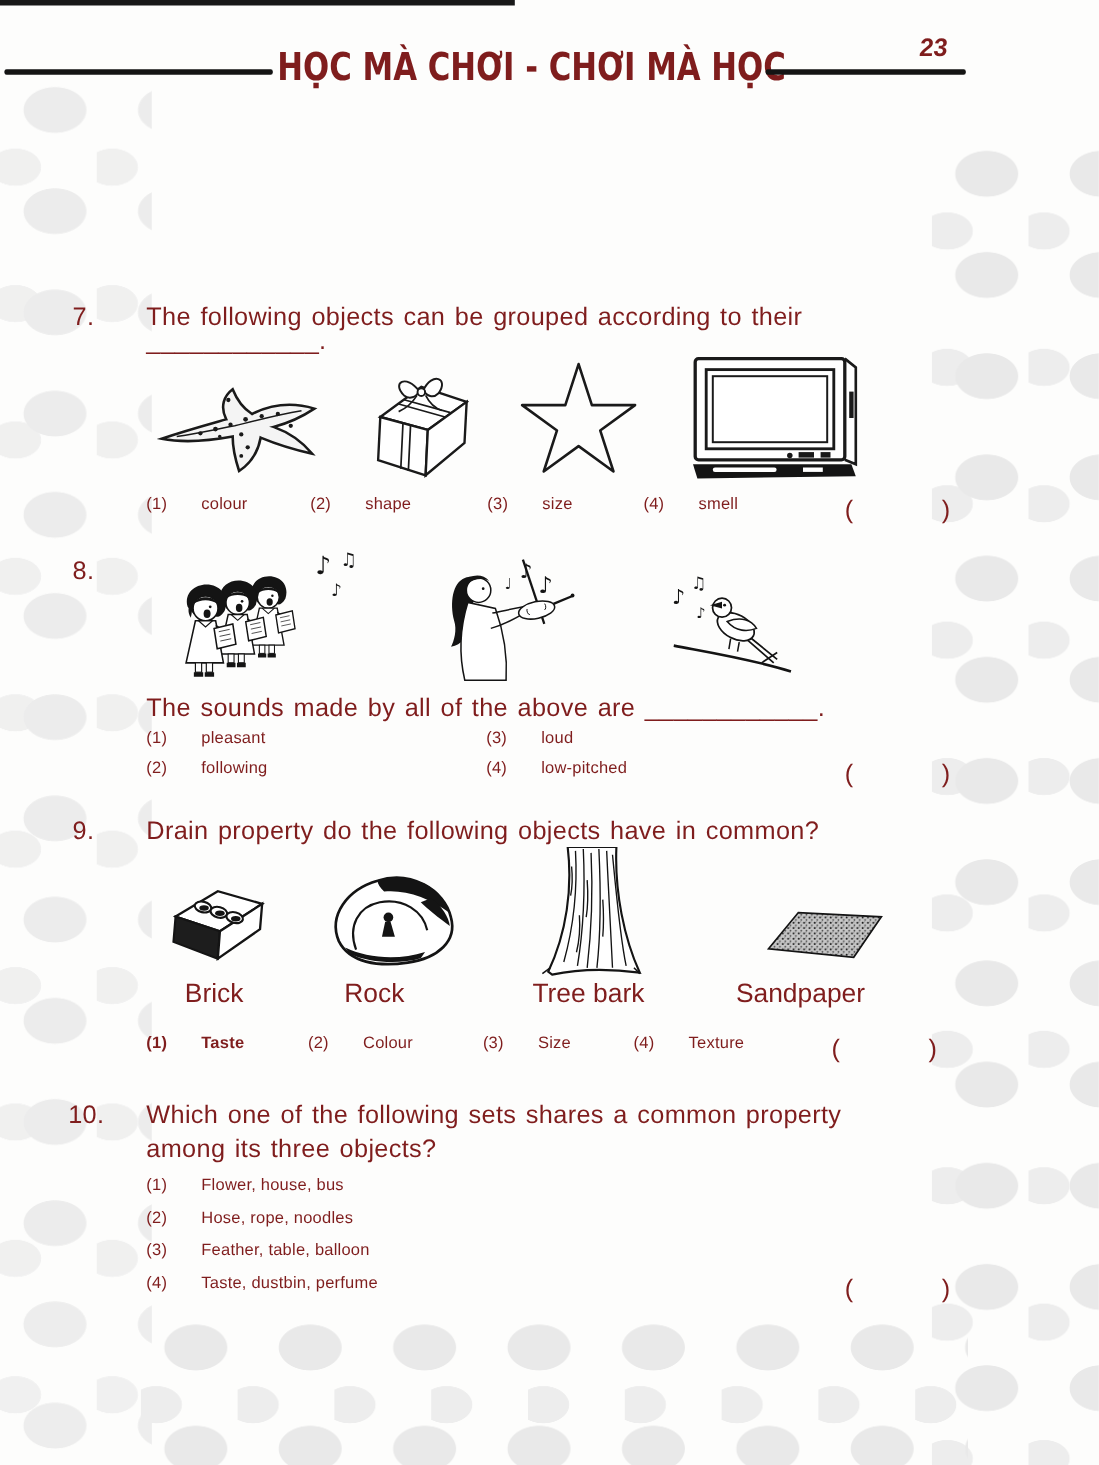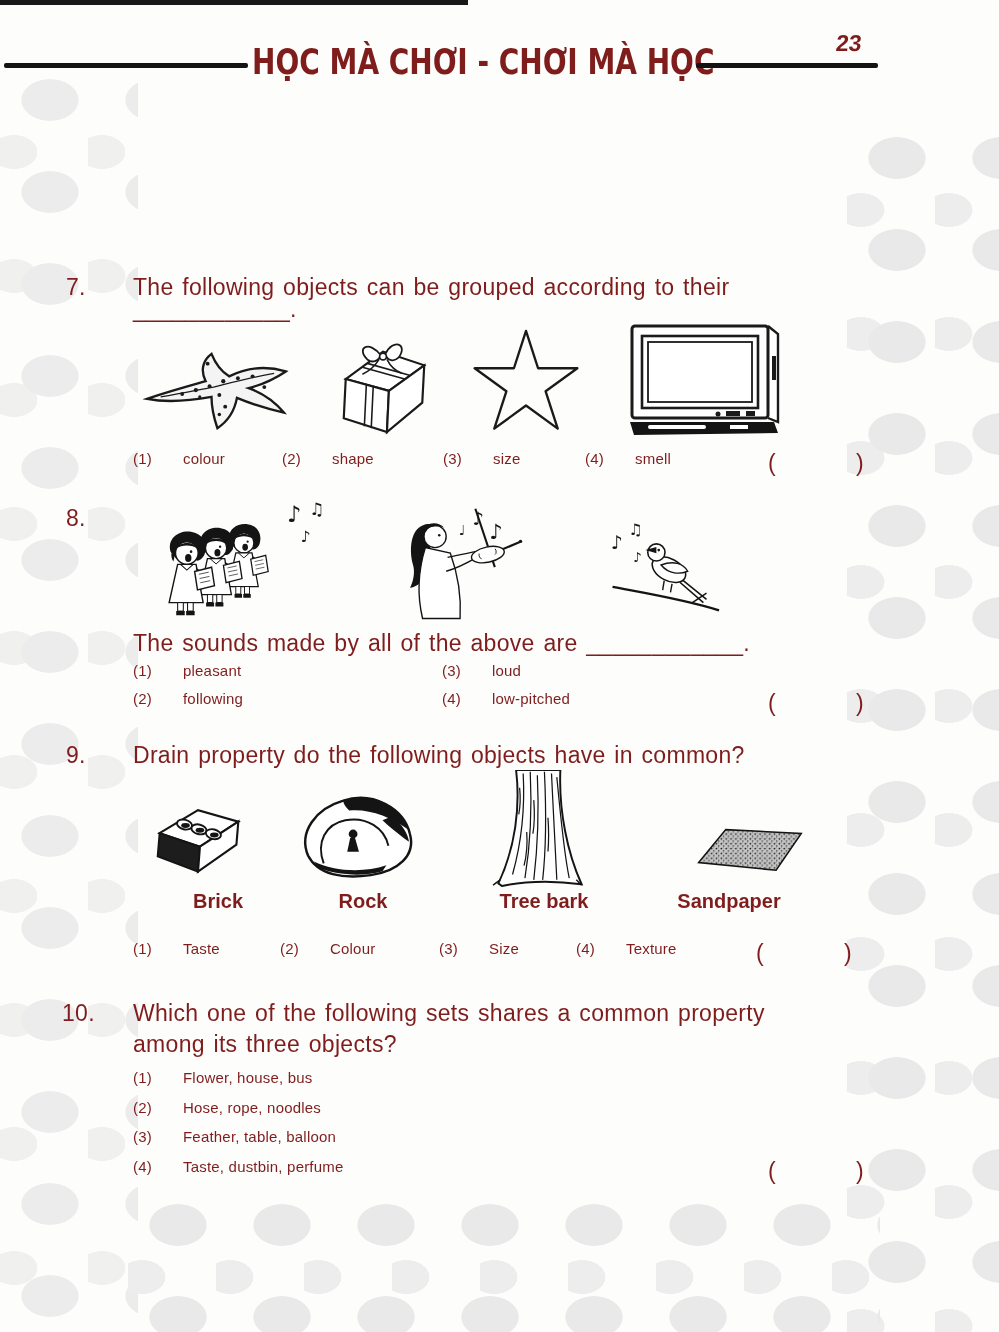--- a/index.html
+++ b/index.html
@@ -23,21 +23,21 @@
          font-weight:bold;font-size:35px;white-space:nowrap;
          transform:scaleX(.8);transform-origin:left center;}
   .pageno{position:absolute;left:836px;top:30px;font-weight:bold;font-size:23px;
           transform:skewX(-6deg);}
 
   .q-num{position:absolute;font-size:23px;letter-spacing:.3px;}
   .q-text{position:absolute;font-size:23px;letter-spacing:.3px;word-spacing:2px;white-space:nowrap;}
   .opt{position:absolute;font-size:15px;letter-spacing:.2px;white-space:nowrap;}
   .optn{display:inline-block;min-width:50px;}
   .brackets{position:absolute;font-size:23px;white-space:pre;letter-spacing:1.5px;}
-  .img-label{position:absolute;font-size:20px;text-align:center;white-space:nowrap;font-weight:bold;}
+  .img-label{position:absolute;font-size:24px;white-space:nowrap;}
   .fig{position:absolute;}
   .fig svg{display:block;width:100%;height:100%;}
 </style>
 </head>
 <body>
 
 <div class="page">
 
   <div class="top-artifact"></div>
   <div class="pat pat-left"></div>
@@ -258,21 +258,21 @@
       </defs>
       <path d="M8 46 L36 12 L114 16 L88 54 Z" fill="url(#gritp)" stroke="#141414" stroke-width="1.6"></path>
     </svg>
   </div>
 
   <div class="img-label" style="left:168px;top:890px;width:100px;">Brick</div>
   <div class="img-label" style="left:313px;top:890px;width:100px;">Rock</div>
   <div class="img-label" style="left:484px;top:890px;width:120px;">Tree bark</div>
   <div class="img-label" style="left:669px;top:890px;width:120px;">Sandpaper</div>
 
-  <div class="opt" style="left:133px;top:940px;">
+  <div class="opt" style="left:133px;top:940px;font-weight:bold;">
     <span class="optn">(1)</span><span>Taste</span>
   </div>
   <div class="opt" style="left:280px;top:940px;">
     <span class="optn">(2)</span><span>Colour</span>
   </div>
   <div class="opt" style="left:439px;top:940px;">
     <span class="optn">(3)</span><span>Size</span>
   </div>
   <div class="opt" style="left:576px;top:940px;">
     <span class="optn">(4)</span><span>Texture</span>

